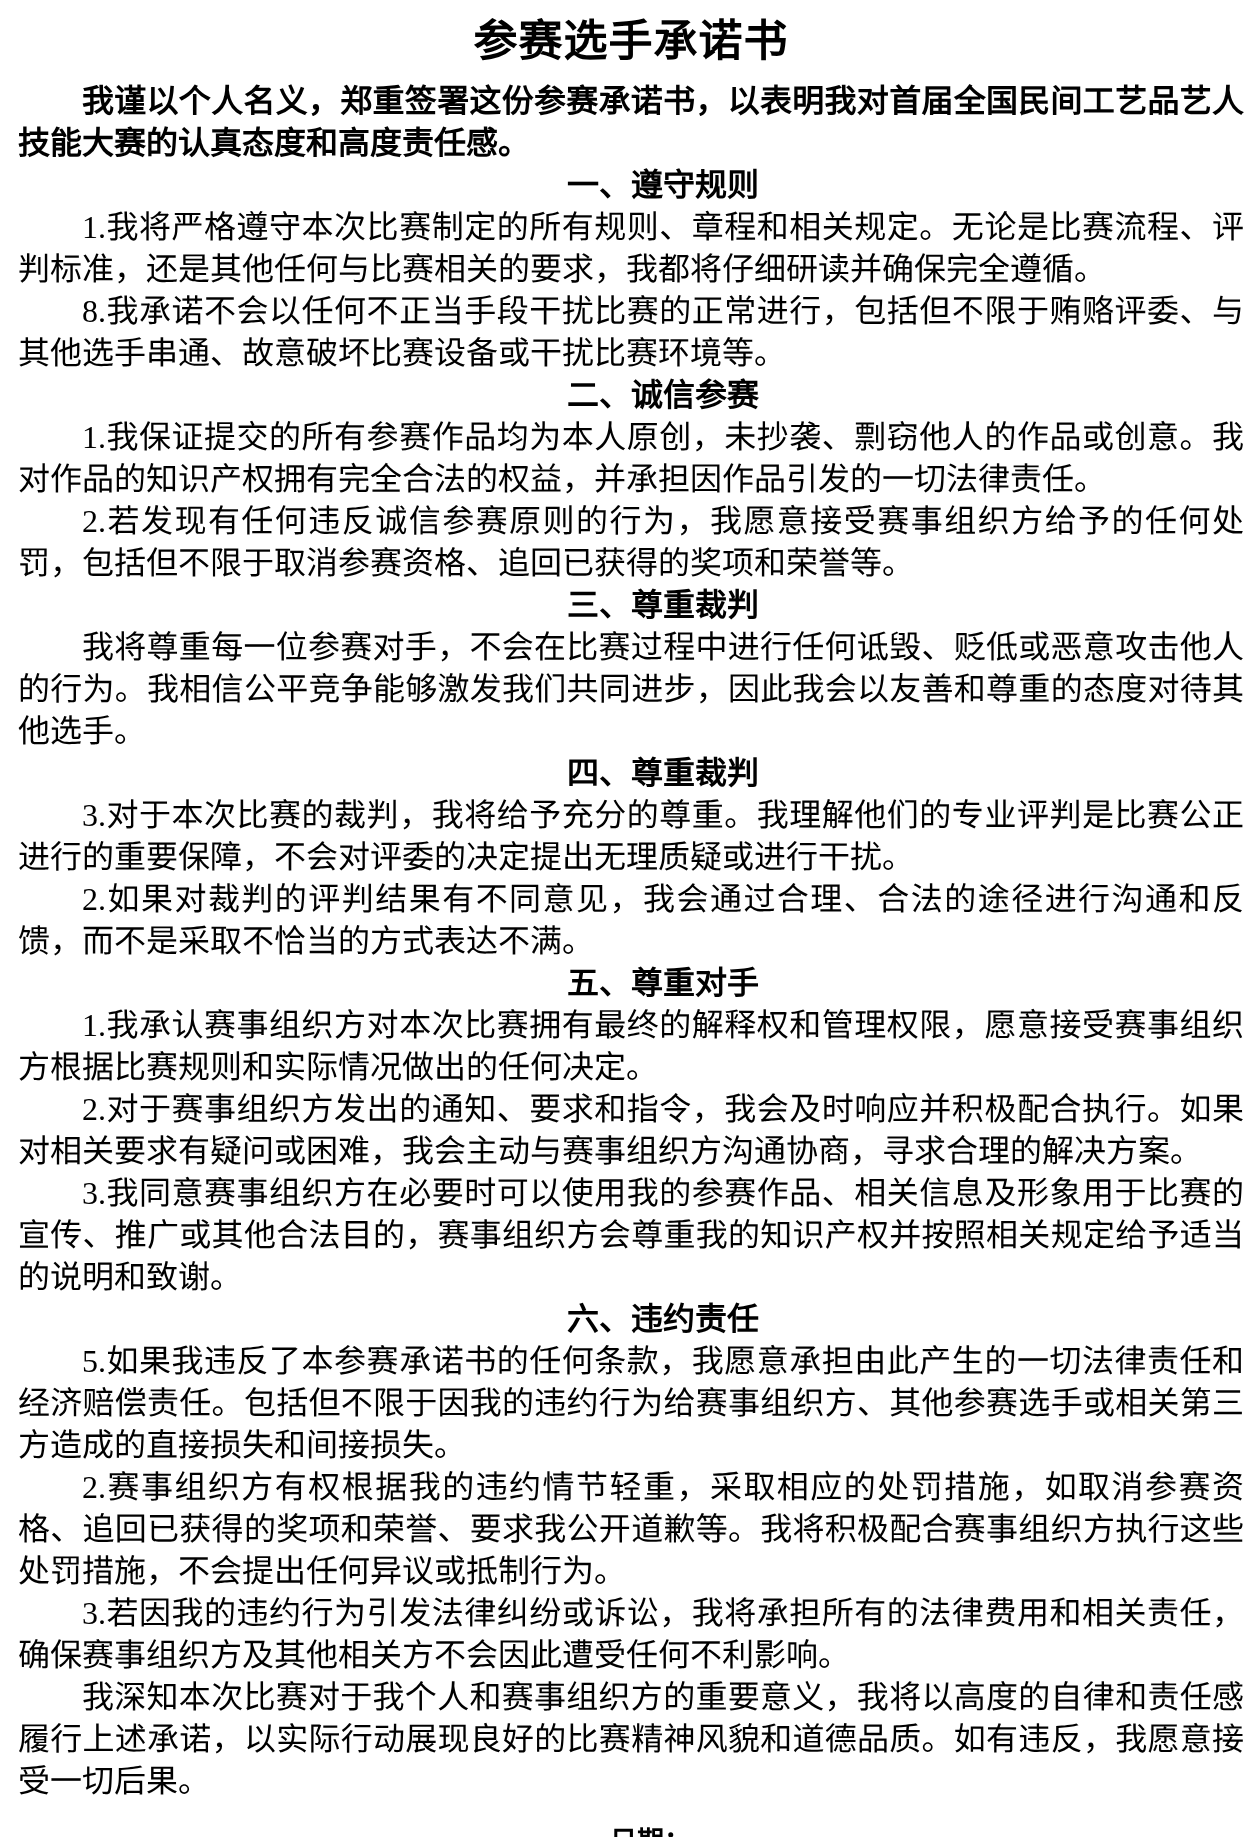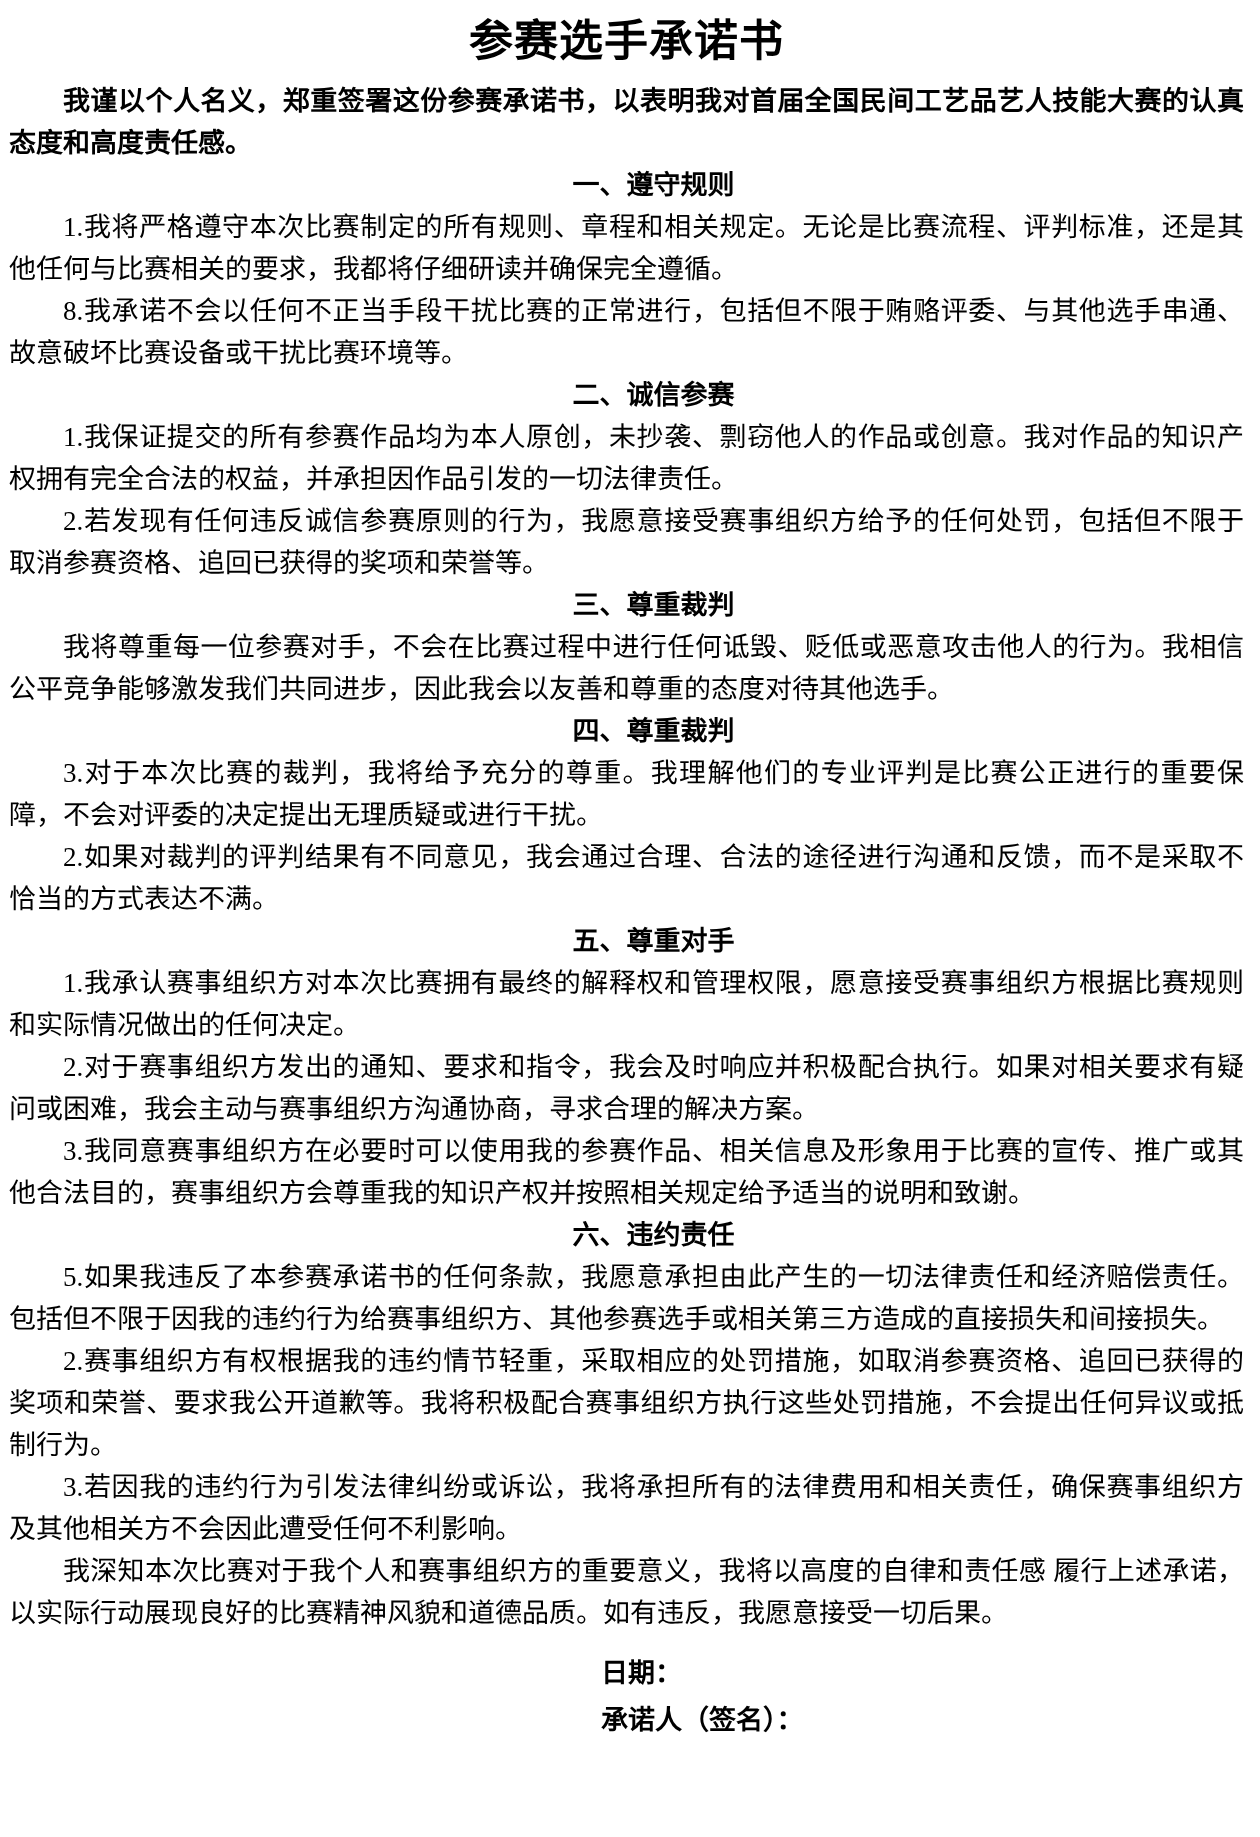--- a/index.html
+++ b/index.html
@@ -8,36 +8,36 @@
     background: #ffffff;
   }
   .page {
     position: relative;
     width: 1260px;
     height: 1837px;
     box-sizing: border-box;
     background: #ffffff;
     color: #000000;
     font-family: "Liberation Serif", "DejaVu Serif", serif;
-    padding: 12px 16px 0 9px;
+    padding: 12px 16px 0 18px;
     overflow: hidden;
   }
   .doc-title {
     font-size: 44px;
     line-height: 56px;
     font-weight: bold;
     text-align: center;
     margin: 2px 0 10px 0;
     letter-spacing: 1px;
   }
   p {
     margin: 0;
   }
   .intro-p, .body-p, .sec-h {
-    font-size: 27px;
+    font-size: 32px;
     line-height: 42px;
     text-align: justify;
     text-indent: 2em;
     word-break: break-all;
   }
   .intro-p {
     font-weight: bold;
   }
   .sec-h {
     font-weight: bold;

